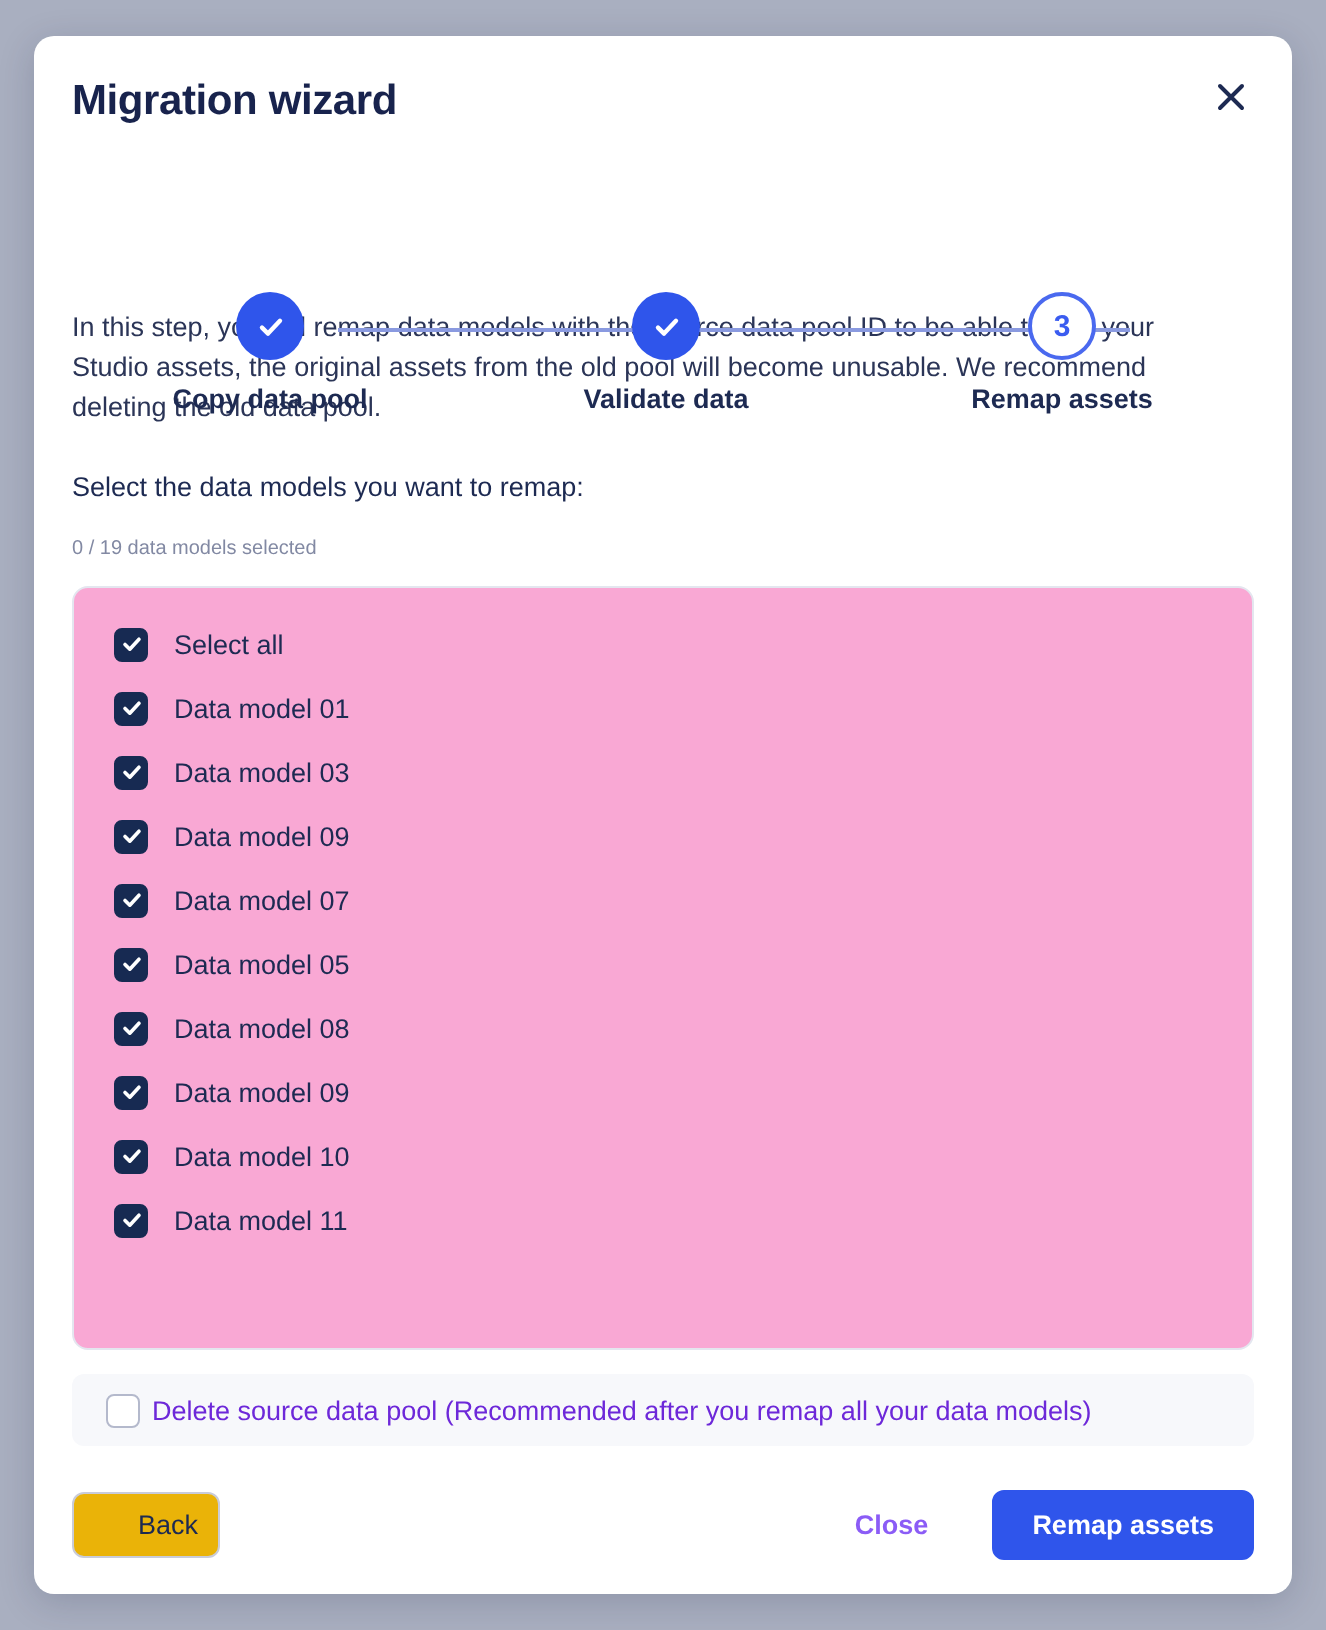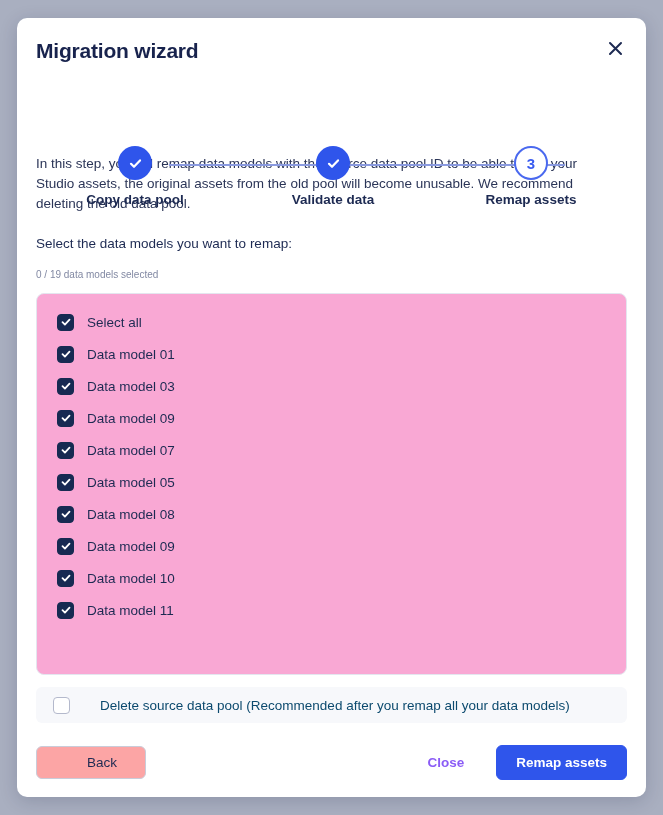--- a/index.html
+++ b/index.html
@@ -200,22 +200,22 @@
     border-radius: 6px;
     height: 36px;
     display: flex;
     align-items: center;
     padding: 0 17px;
     box-sizing: border-box;
     cursor: pointer;
   }
   .delete-strip .row-label {
     font-size: 13.5px;
-    color: #0c4a6e;
-    margin-left: 30px;
+    color: #6d28d9;
+    margin-left: 6px;
   }
 
   
   .modal-footer {
     position: absolute;
     left: 0;
     right: 0;
     bottom: 0;
     height: 70px;
     display: flex;
@@ -224,25 +224,25 @@
     box-sizing: border-box;
   }
   .btn {
     font-family: "Liberation Sans", sans-serif;
     font-size: 13.5px;
     cursor: pointer;
     border-radius: 6px;
     box-sizing: border-box;
   }
   .btn-back {
-    background: #fca5a5;
+    background: #eab308;
     border: 1px solid #c9ccd9;
     color: #1d2a52;
     height: 33px;
-    width: 110px;
+    width: 74px;
     font-weight: normal;
     padding-left: 28px;
   }
   .footer-spacer { flex: 1; }
   .btn-close {
     background: none;
     border: none;
     color: #8b5cf6;
     height: 33px;
     padding: 0 18px;

